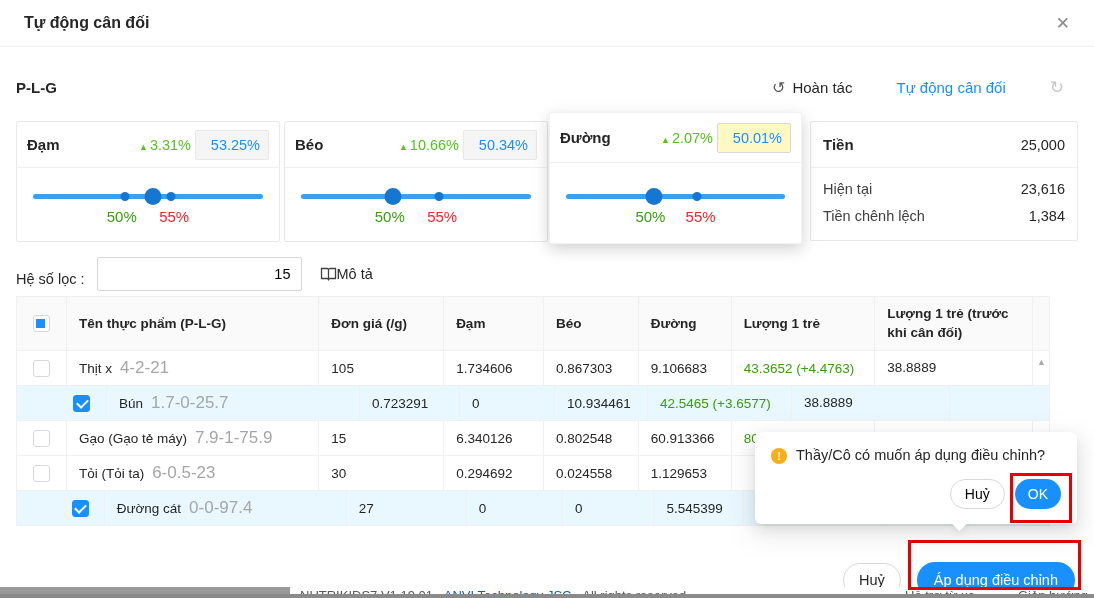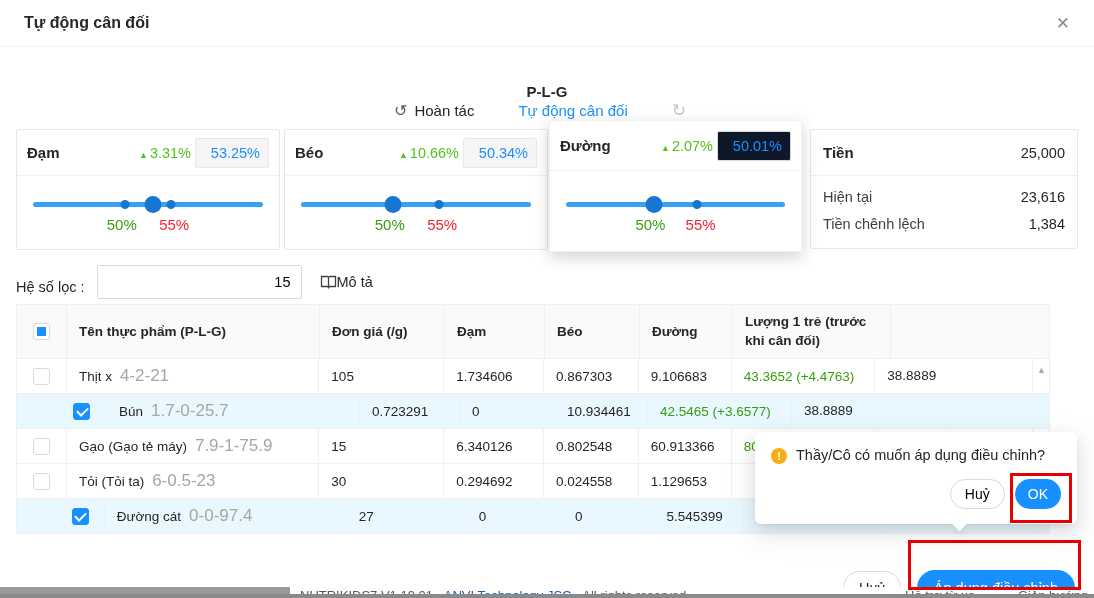--- a/index.html
+++ b/index.html
@@ -10,21 +10,21 @@
     font-size:14px;
   }
   .modal { position:absolute; left:0; top:0; width:1094px; height:587px; background:#fff; }
   
   .modal-header { height:47px; display:flex; align-items:center; justify-content:space-between;
     padding:0 24px; border-bottom:1px solid #f0f0f0; }
   .modal-title { font-size:16px; font-weight:bold; color:#262626; }
   .close-btn { border:none; background:none; color:#8c8c8c; font-size:17px; cursor:pointer; line-height:1; }
   
   .modal-body { padding:16px 16px 0 16px; }
-  .plg-row { display:flex; justify-content:space-between; align-items:center; margin:20px 0 13px 0; height:24px;flex-direction:column; }
+  .plg-row { display:flex; justify-content:space-between; align-items:center; margin:12px 0 13px 0; height:24px; }
   .plg-label { font-weight:bold; font-size:15px; }
   .toolbar { display:flex; align-items:center; gap:44px; padding-right:14px; }
   .undo-btn { display:flex; align-items:center; gap:7px; background:none; border:none; cursor:pointer;
     font-size:15px; color:#262626; font-family:"Liberation Sans",sans-serif; }
   .undo-glyph { font-size:16px; color:#595959; }
   .auto-link { color:#1890ff; font-size:15px; text-decoration:none; cursor:pointer; }
   .redo-glyph { font-size:17px; color:#c6c6c6; cursor:pointer; }
   
   .cards-row { display:flex; align-items:flex-start; }
   .card { border:1px solid #e8e8e8; border-radius:2px; background:#fff; }
@@ -32,21 +32,21 @@
   .nutrient.second { margin-left:4px; }
   .nutrient.elevated { width:253px; margin-left:1px; margin-top:0;
     box-shadow:0 5px 16px rgba(0,0,0,0.18); border-color:#f2f2f2; position:relative; z-index:2; }
   .card-head { display:flex; align-items:center; height:46px; padding:0 10px; border-bottom:1px solid #f0f0f0; }
   .elevated .card-head { height:50px; }
   .card-name { font-weight:bold; font-size:15px; flex:1; }
   .delta { display:flex; align-items:baseline; gap:2px; color:#52c41a; font-size:14.5px; margin-right:4px; white-space:nowrap; }
   .delta-arrow { font-size:9px; }
   .value-input { width:74px; height:30px; background:#f5f5f5; border:1px solid #e8e8e8; border-radius:2px;
     text-align:right; color:#1890ff; font-size:14.5px; padding:0 8px; font-family:"Liberation Sans",sans-serif; }
-  .elevated .value-input { background:#0f172a; border:1px solid #d9d9d9; }
+  .elevated .value-input { background:#fef9c3; border:1px solid #d9d9d9; }
   .slider-wrap { position:relative; height:73px; }
   .elevated .slider-wrap { height:80px; }
   .track { position:absolute; left:16px; right:16px; top:26px; height:5px; background:#38a1f3; border-radius:3px; }
   .elevated .track { top:31px; }
   .mark, .thumb { position:absolute; background:#1677d2; border-radius:50%; transform:translateX(-50%); }
   .mark { width:9px; height:9px; top:-2px; }
   .thumb { width:17px; height:17px; top:-6px; cursor:pointer; }
   .slider-lab { position:absolute; transform:translateX(-50%); font-size:15px; }
   .lab-min { color:#389e0d; }
   .lab-max { color:#f5222d; }
@@ -243,20 +243,21 @@
   <div class="table">
     <div class="t-row t-head">
       <div class="cell c0">
           <span class="cb indet"></span>
         </div>
       <div class="cell c1">Tên thực phẩm (P-L-G)</div>
       <div class="cell c2">Đơn giá (/g)</div>
       <div class="cell c3">Đạm</div>
       <div class="cell c4">Béo</div>
       <div class="cell c5">Đường</div>
+      <div class="cell c6">Lượng 1 trẻ</div>
       <div class="cell c7">Lượng 1 trẻ (trước khi cân đối)</div>
       <div class="cell c8"></div>
     </div>
 
     <div class="t-row">
       <div class="cell c0">
           <span class="cb"></span>
         </div>
       <div class="cell c1">
           <span>Thịt x</span>

